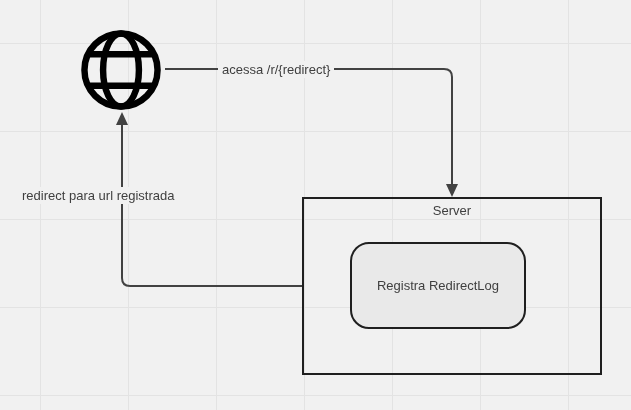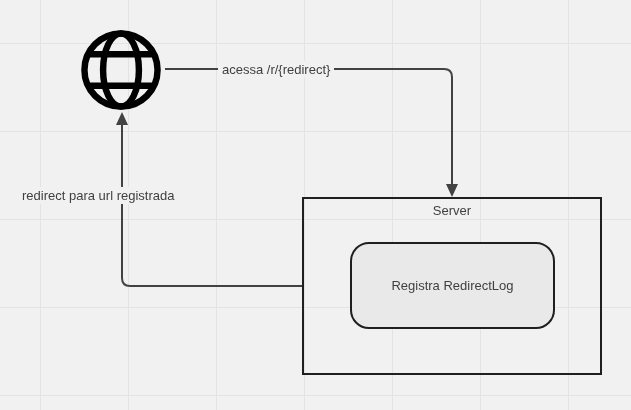--- a/index.html
+++ b/index.html
@@ -62,21 +62,21 @@
   .server-title {
     margin-top: 4px;
     text-align: center;
     color: #3f3f3f;
     font-size: 13px;
   }
   .process-box {
     position: absolute;
     left: 350px;
     top: 242px;
-    width: 205px;
+    width: 176px;
     height: 87px;
     box-sizing: border-box;
     border: 2px solid #1f1f1f;
     border-radius: 19px;
     background: #e9e9e9;
     display: flex;
     align-items: center;
     justify-content: center;
   }
   .process-label {

